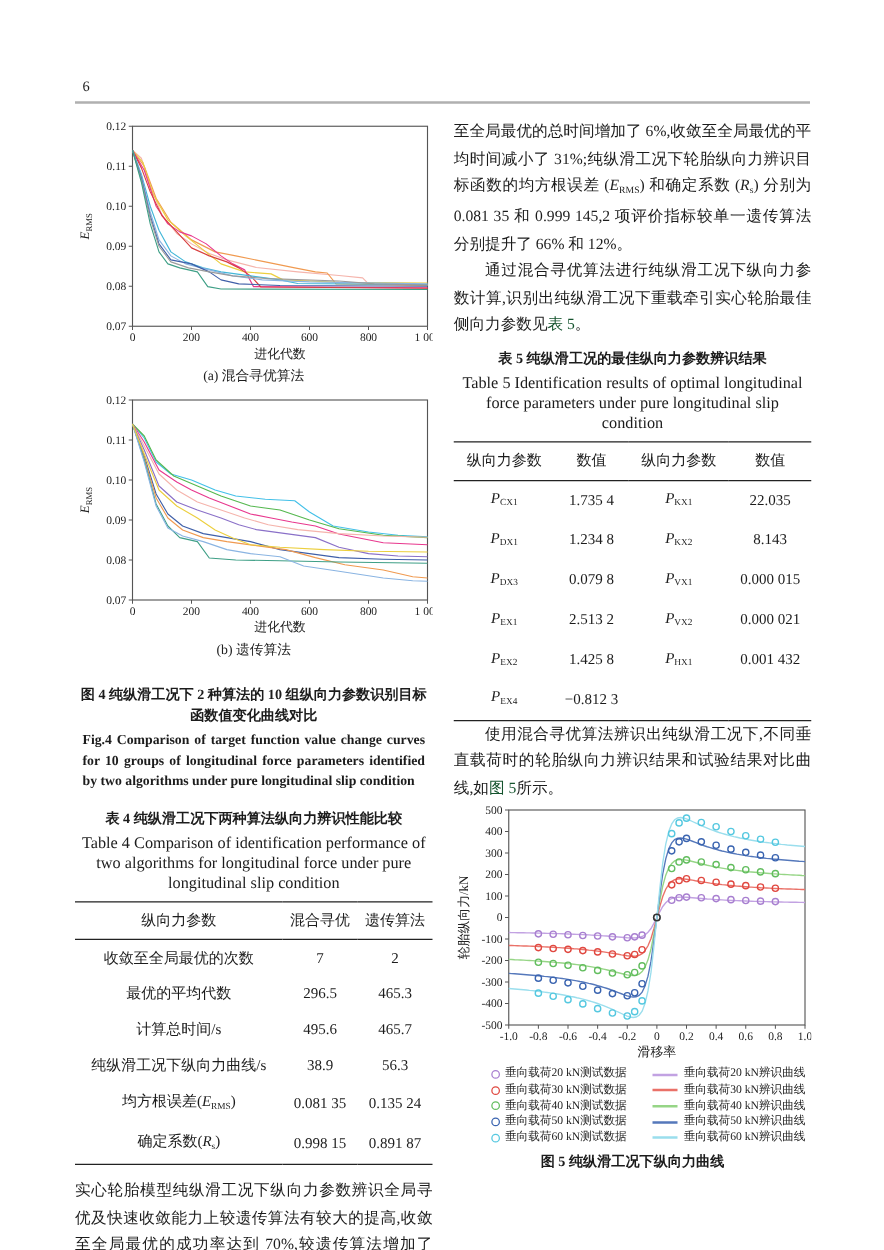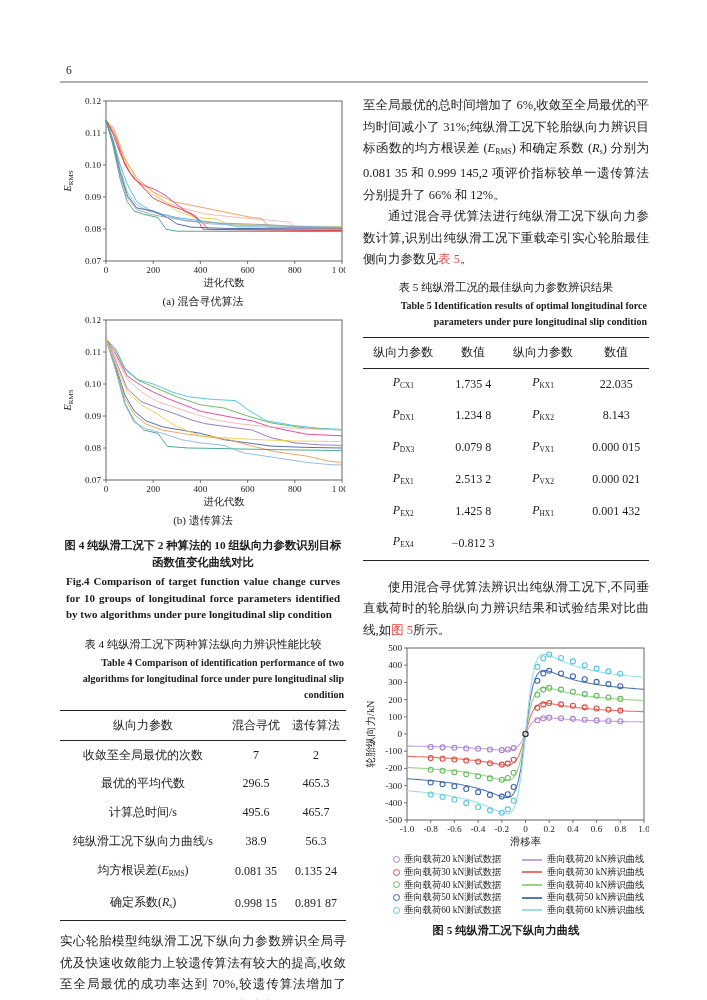--- a/index.html
+++ b/index.html
@@ -5,28 +5,28 @@
   html,body{margin:0;padding:0;background:#ffffff;}
   body{width:707px;height:1000px;overflow:hidden;position:relative;
        font-family:"Liberation Serif","DejaVu Serif",serif;color:#1c1c1c;}
   .page{box-sizing:border-box;padding:64px 59px 0 60px;}
   .pagenum{font-size:11.5px;padding-bottom:5px;padding-left:6px;}
   .headrule{border-bottom:2px solid #b0b0b0;}
   .cols{display:flex;gap:17px;margin-top:12px;}
   .col{width:286px;font-size:12.5px;line-height:21.6px;text-align:justify;}
   p.body-par{margin:0;}
   p.ind{text-indent:2em;}
-  .lnk{color:#ef4444;cursor:pointer;}
+  .lnk{color:#14532d;cursor:pointer;}
   sub{font-size:0.62em;vertical-align:-0.28em;}
   i{font-style:italic;}
   .subcap{text-align:center;font-size:11px;line-height:14px;margin-top:1px;}
-  .cap-zh{font-weight:bold;text-align:center;font-size:11.3px;line-height:17px;margin-top:10px;}
+  .cap-zh{font-weight:bold;text-align:center;font-size:11.3px;line-height:17px;margin-top:21px;}
   .cap-en{font-weight:bold;font-size:11px;line-height:16.5px;margin-top:2px;padding:0 6px;}
-  .tbl-title-zh{font-weight:normal;text-align:center;font-size:11.3px;line-height:16px;margin-top:13px;}
-  .tbl-title-en{font-weight:bold;text-align:right;font-size:10px;line-height:16px;margin-top:3px;padding:0 2px;}
+  .tbl-title-zh{font-weight:bold;text-align:center;font-size:11.3px;line-height:16px;margin-top:13px;}
+  .tbl-title-en{font-weight:normal;text-align:center;font-size:13px;line-height:16px;margin-top:3px;padding:0 2px;}
   table.threeline{width:100%;border-collapse:collapse;margin-top:7px;
       border-top:1.4px solid #222;border-bottom:1.4px solid #222;font-size:12px;}
   table.threeline thead tr{border-bottom:0.8px solid #222;}
   table.threeline th{font-weight:normal;padding:4px 2px;text-align:center;}
   table.threeline td{padding:3.6px 2px;text-align:center;}
   svg{display:block;}
   svg text{font-family:"Liberation Serif","DejaVu Serif",serif;fill:#222;}
   .fig5-legend{margin:4px 0 0 30px;font-size:9.3px;line-height:12.6px;}
   .lg-row{display:flex;align-items:center;}
   .lg-mk{width:5px;height:5px;border-radius:50%;border:1.2px solid;flex:0 0 auto;margin-right:4px;}
@@ -223,21 +223,21 @@
             </tr>
             <tr>
               <td><i>P</i><sub>EX4</sub></td>
               <td>−0.812 3</td>
               <td></td>
               <td></td>
             </tr>
           </tbody>
         </table>
 
-      <p class="body-par ind" style="margin-top:16px">使用混合寻优算法辨识出纯纵滑工况下,不同垂直载荷时的轮胎纵向力辨识结果和试验结果对比曲线,如<span class="lnk">图 5</span>所示。</p>
+      <p class="body-par ind" style="margin-top:0">使用混合寻优算法辨识出纯纵滑工况下,不同垂直载荷时的轮胎纵向力辨识结果和试验结果对比曲线,如<span class="lnk">图 5</span>所示。</p>
 
       <svg id="fig5-svg" width="286" height="206" style="margin-top:2px">
           <rect x="44" y="5" width="237" height="172" fill="none" stroke="#555" stroke-width="0.9"></rect>
           <line x1="44" y1="177" x2="44" y2="180" stroke="#555" stroke-width="0.8"></line>
           <text x="44" y="189" text-anchor="middle" font-size="9.2px">-1.0</text>
           <line x1="67.69999999999999" y1="177" x2="67.69999999999999" y2="180" stroke="#555" stroke-width="0.8"></line>
           <text x="67.69999999999999" y="189" text-anchor="middle" font-size="9.2px">-0.8</text>
           <line x1="91.4" y1="177" x2="91.4" y2="180" stroke="#555" stroke-width="0.8"></line>
           <text x="91.4" y="189" text-anchor="middle" font-size="9.2px">-0.6</text>
           <line x1="115.1" y1="177" x2="115.1" y2="180" stroke="#555" stroke-width="0.8"></line>

